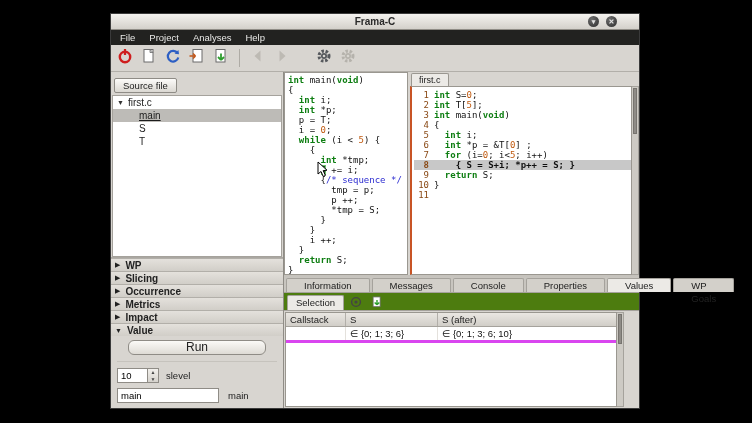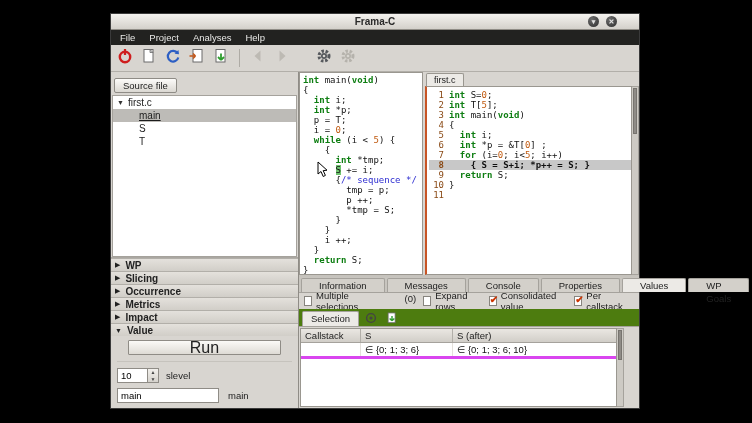--- a/index.html
+++ b/index.html
@@ -25,40 +25,40 @@
   .toolbar { height:27px; background:#d8d5d0; border-bottom:1px solid #b2afa9;
              display:flex; align-items:center; padding-left:4px; gap:4px; }
   .tool-btn { width:20px; height:20px; display:flex; align-items:center; justify-content:center; }
   .tool-btn.disabled { opacity:.55; }
   .tb-sep { width:1px; height:18px; background:#aeaba5; margin:0 4px; }
   .tb-gap { width:14px; }
 
   .content { flex:1; display:flex; min-height:0; }
 
   
-  .sidebar { width:188px; border-right:1px solid #8f8c86; display:flex; flex-direction:column; background:#d8d5d0; }
+  .sidebar { width:173px; border-right:1px solid #8f8c86; display:flex; flex-direction:column; background:#d8d5d0; }
   .sf-row { padding:3px 0 2px 3px; }
   .sf-btn { display:inline-block; font-size:9.5px; padding:1px 8px; color:#222;
             background:linear-gradient(#fcfbf9,#dbd8d2); border:1px solid #8f8c86; border-radius:2px; }
   .tree { flex:1; background:#fff; border:1px solid #a5a29c; margin:0 1px; overflow:hidden; font-size:10px; color:#1c1c1c; }
   .tree-row { height:13px; line-height:13px; display:flex; align-items:center; }
   .tree-root { padding-left:4px; gap:4px; }
   .tri { font-size:7px; color:#333; }
   .tree-child { padding-left:26px; }
   .tree-child.selected { background:#bdbbb7; text-decoration:underline; }
 
   .accordion { border-top:1px solid #aaa7a1; }
   .acc-header { height:13px; display:flex; align-items:center; gap:5px; padding-left:4px;
                 font-size:10px; font-weight:bold; color:#222;
                 background:linear-gradient(#e4e1dc,#d1cec8); border-top:1px solid #b2afa9; }
   .acc-arrow { font-size:7px; font-weight:normal; }
   .value-content { padding:3px 6px 5px 6px; background:#d8d5d0; }
-  .run-btn { display:block; width:calc(100% - 22px); margin:1px auto 0; height:15px; font-size:16px;
+  .run-btn { display:block; width:calc(100% - 22px); margin:1px auto 0; height:15px; font-size:12px;
              color:#222; background:linear-gradient(#fbfaf7,#dedbd5); border:1px solid #8f8c86;
-             border-radius:1px; text-align:center; line-height:13px; }
+             border-radius:6px; text-align:center; line-height:13px; }
   .spin-row { display:flex; align-items:center; gap:7px; margin-top:6px; border-top:1px solid #c6c3bd; padding-top:6px; }
   .main-row { display:flex; align-items:center; gap:9px; margin-top:5px; }
   .small-label { font-size:9.5px; color:#222; }
   .spinbox { width:42px; height:15px; background:#fff; border:1px solid #8f8c86; position:relative; display:inline-block; }
   .spin-input { position:absolute; left:0; top:0; width:29px; height:13px; border:none; outline:none;
                 font-size:9.5px; padding-left:3px; background:transparent; font-family:"Liberation Sans",sans-serif; }
   .spin-btns { position:absolute; right:0; top:0; bottom:0; width:11px; border-left:1px solid #8f8c86;
                display:flex; flex-direction:column; background:linear-gradient(#f2f0ec,#d6d3cd); }
   .su,.sd { flex:1; font-size:5px; line-height:6px; text-align:center; color:#444; }
   .main-input { width:102px; height:15px; background:#fff; border:1px solid #8f8c86; font-size:9.5px;
@@ -278,38 +278,20 @@
 
       <div class="bottom-panel">
         <div class="bp-tabs" id="bp-tabs">
             <span class="bp-tab">Information</span>
             <span class="bp-tab">Messages (0)</span>
             <span class="bp-tab">Console</span>
             <span class="bp-tab">Properties</span>
             <span class="bp-tab active">Values</span>
             <span class="bp-tab">WP Goals</span>
           </div>
-        <div class="bp-options" id="bp-options">
-            <span class="option">
-              <span class="checkbox"></span>
-              <span>Multiple selections</span>
-            </span>
-            <span class="option">
-              <span class="checkbox"></span>
-              <span>Expand rows</span>
-            </span>
-            <span class="option">
-              <span class="checkbox checked"></span>
-              <span>Consolidated value</span>
-            </span>
-            <span class="option">
-              <span class="checkbox checked"></span>
-              <span>Per callstack</span>
-            </span>
-          </div>
         <div class="selection-row">
           <span class="selection-tab">Selection</span>
           <span class="sel-btn">
             <svg width="14" height="14" viewBox="0 0 16 16">
                 <circle cx="8" cy="8" r="5" fill="none" stroke="#444" stroke-width="1.6"></circle>
                 <circle cx="8" cy="8" r="1.8" fill="#444"></circle>
               </svg>
           </span>
           <span class="sel-btn">
             <svg width="14" height="14" viewBox="0 0 18 18">

